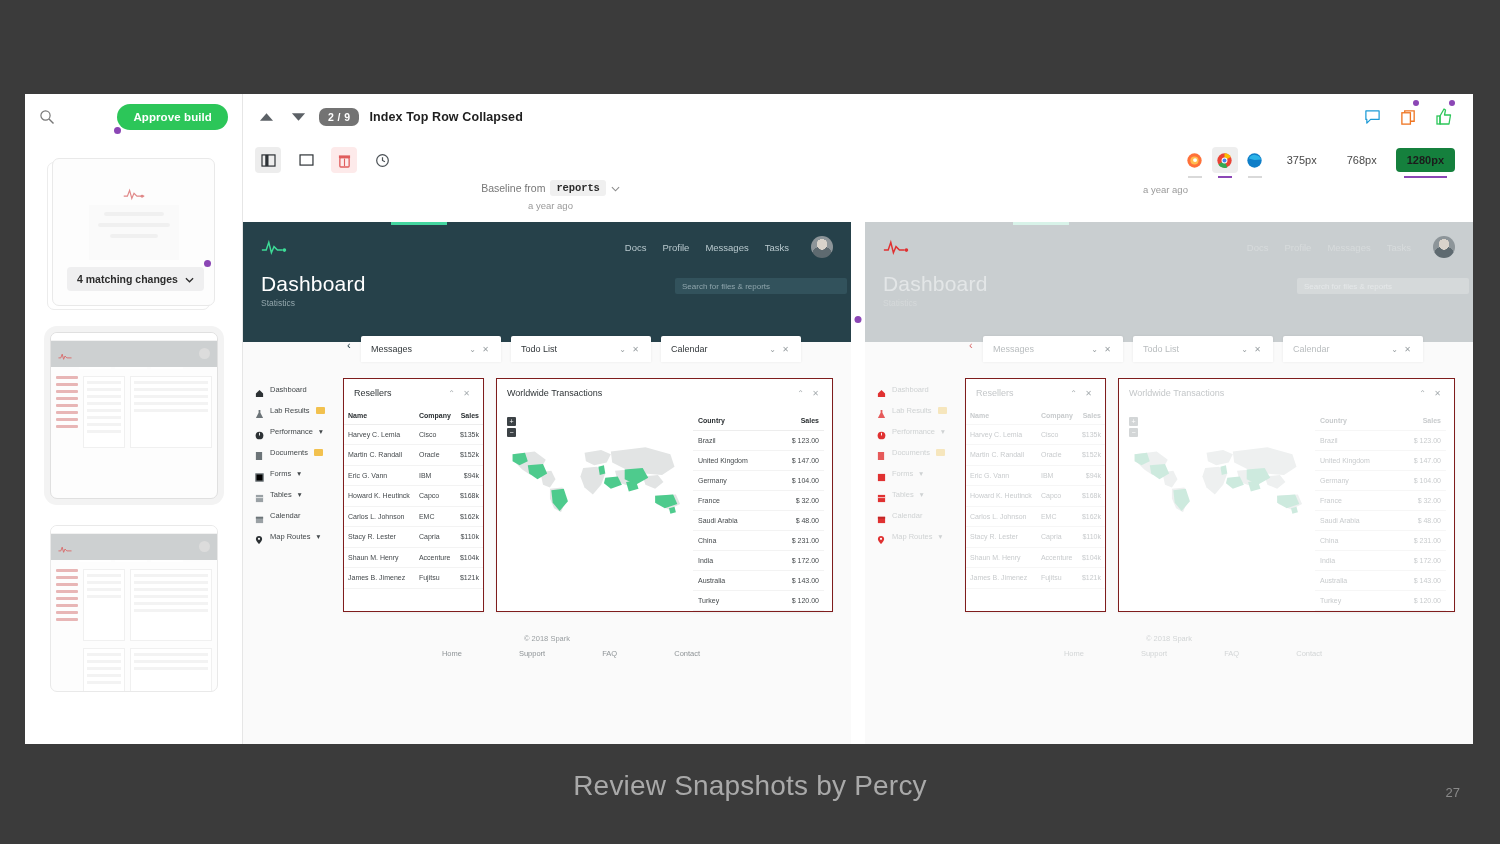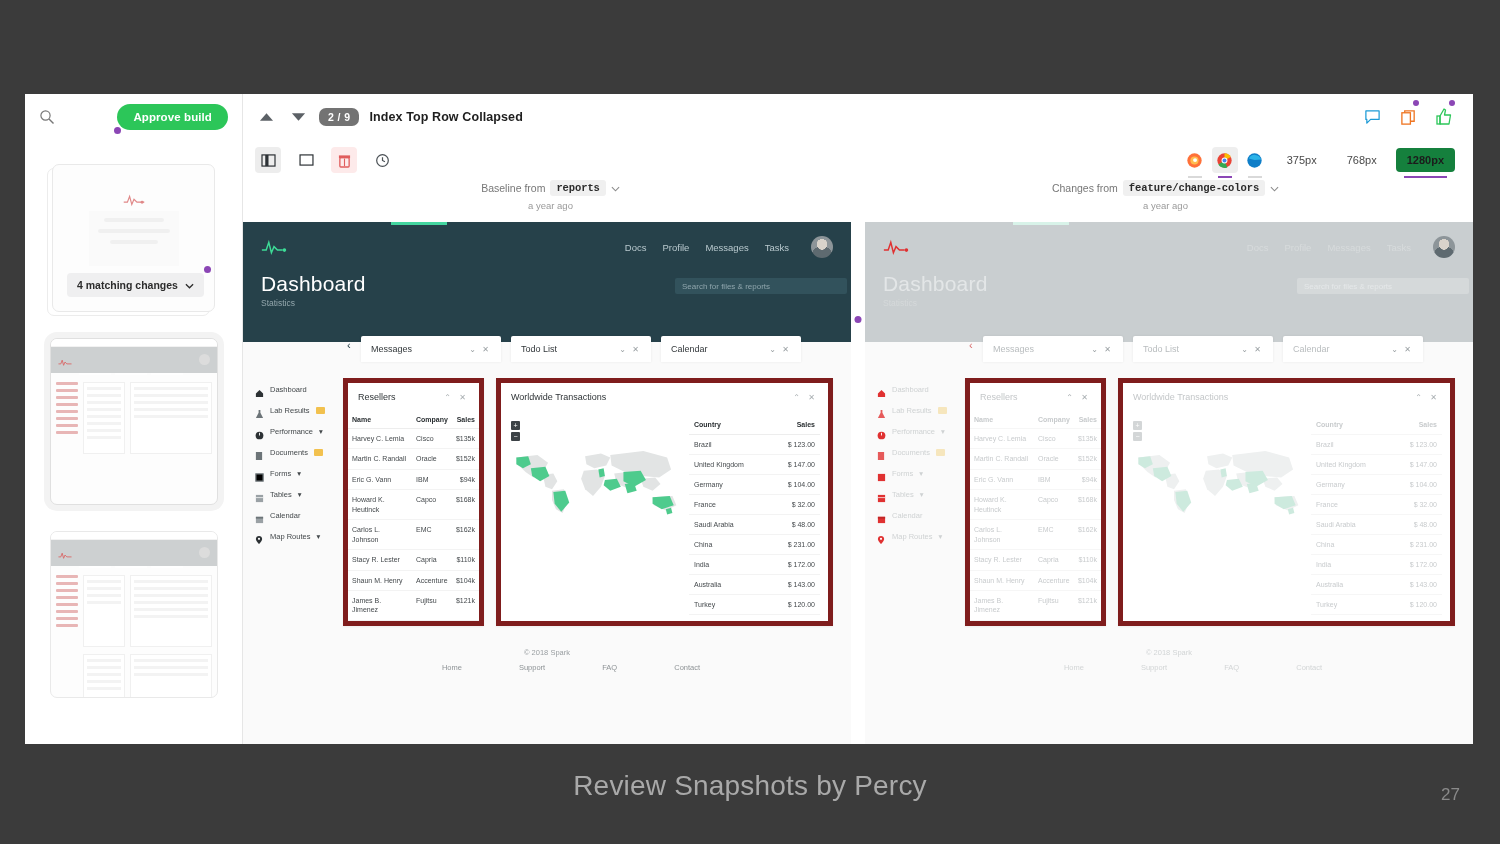--- a/index.html
+++ b/index.html
@@ -244,21 +244,21 @@
   .dnav-ic { width: 9px; height: 10px; flex: 0 0 9px; }
   .dnav-lbl { font-size: 7.5px; color: #43484b; white-space: nowrap; }
   .dash.faded .dnav-lbl { color: #cfd2d3; }
   .dnav-badge {
     background: #f2c14e; width: 9px; height: 7px; border-radius: 1px;
     display: inline-block;
   }
   .dash.faded .dnav-badge { background: #f6e6bd; }
   .dcards { flex: 1; display: flex; gap: 12px; padding-right: 18px; }
   .dcard {
-    background: #fff; border: 5px solid #7f1d1d;
+    background: #fff; border: 1px solid #7f1d1d;
     box-shadow: 0 1px 2px rgba(0,0,0,.05);
   }
   .dcard-hd {
     display: flex; align-items: center;
     padding: 9px 10px; font-size: 9px; color: #2f3437;
   }
   .dash.faded .dcard-hd { color: #c4c7c9; }
   .dcard-ctl { margin-left: auto; color: #a7adb0; font-size: 8px; letter-spacing: 3px; }
   .resellers { width: 141px; flex: 0 0 141px; }
   .rtable { width: 100%; border-collapse: collapse; }
@@ -311,21 +311,21 @@
   }
   
   .slide-caption {
     position: absolute; left: 0; right: 0; top: 770px;
     text-align: center;
     color: #a9a9a9; font-size: 28px; font-weight: 300;
     letter-spacing: .2px;
   }
   .slide-page {
     position: absolute; right: 40px; top: 785px;
-    color: #8a8a8a; font-size: 17px;
+    color: #8a8a8a; font-size: 13px;
   }
   .vscroll {
     position: absolute; left: 243px; top: 112px;
     width: 4px; height: 250px; background: #d4d4d4; border-radius: 2px;
   }
 </style>
 </head>
 <body>
 
 <div class="slide">
@@ -341,21 +341,21 @@
             </svg>
         </span>
         <button class="approve-btn">
           <span>Approve build</span>
           <span class="approve-dot"></span>
         </button>
       </div>
 
       <div class="thumbs">
 
-        <div class="thumb-wrap" style="width:183px;margin-top:24px;text-decoration:underline;">
+        <div class="thumb-wrap" style="width:183px;margin-top:18px;text-decoration:underline;">
           <div class="thumb-stack"></div>
           <div class="thumb">
             <div class="thumb-logo">
               <svg width="22" height="14" viewBox="0 0 30 16">
                   <polyline points="1,11 6,11 9,3 12,14 15,7 19,11 29,11" fill="none" stroke="#d96b6b" stroke-width="1.6"></polyline>
                   <circle cx="26" cy="11" r="2" fill="#d96b6b"></circle>
                 </svg>
             </div>
             <div class="ghost-box">
               <span style="width:60px"></span>
@@ -591,29 +591,20 @@
             <span class="branch-chip">reports</span>
             <span>
               <svg width="9" height="6" viewBox="0 0 10 6">
                   <polyline points="1,1 5,5 9,1" fill="none" stroke="#8b8b8b" stroke-width="1.2"></polyline>
                 </svg>
             </span>
           </div>
           <div class="cmp-line2">a year ago</div>
         </div>
         <div class="cmp-col">
-          <div class="cmp-line1">
-            <span>Changes from</span>
-            <span class="branch-chip">feature/change-colors</span>
-            <span>
-              <svg width="9" height="6" viewBox="0 0 10 6">
-                  <polyline points="1,1 5,5 9,1" fill="none" stroke="#8b8b8b" stroke-width="1.2"></polyline>
-                </svg>
-            </span>
-          </div>
           <div class="cmp-line2">a year ago</div>
         </div>
       </div>
 
       <div class="panes">
         <div class="divider-dot"></div>
 
         <div class="pane">
           <div class="pane-accent-l"></div>
           <div class="dash">

